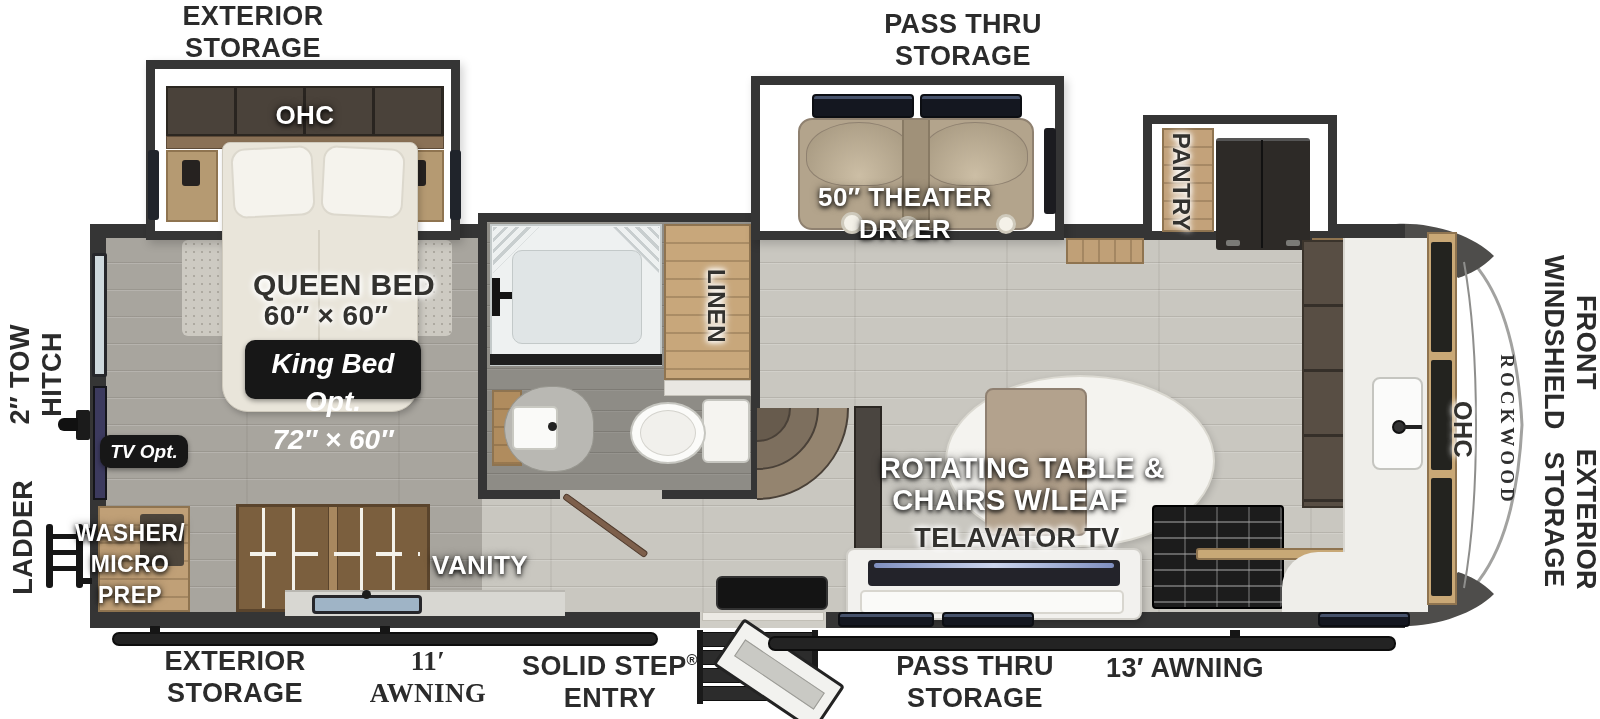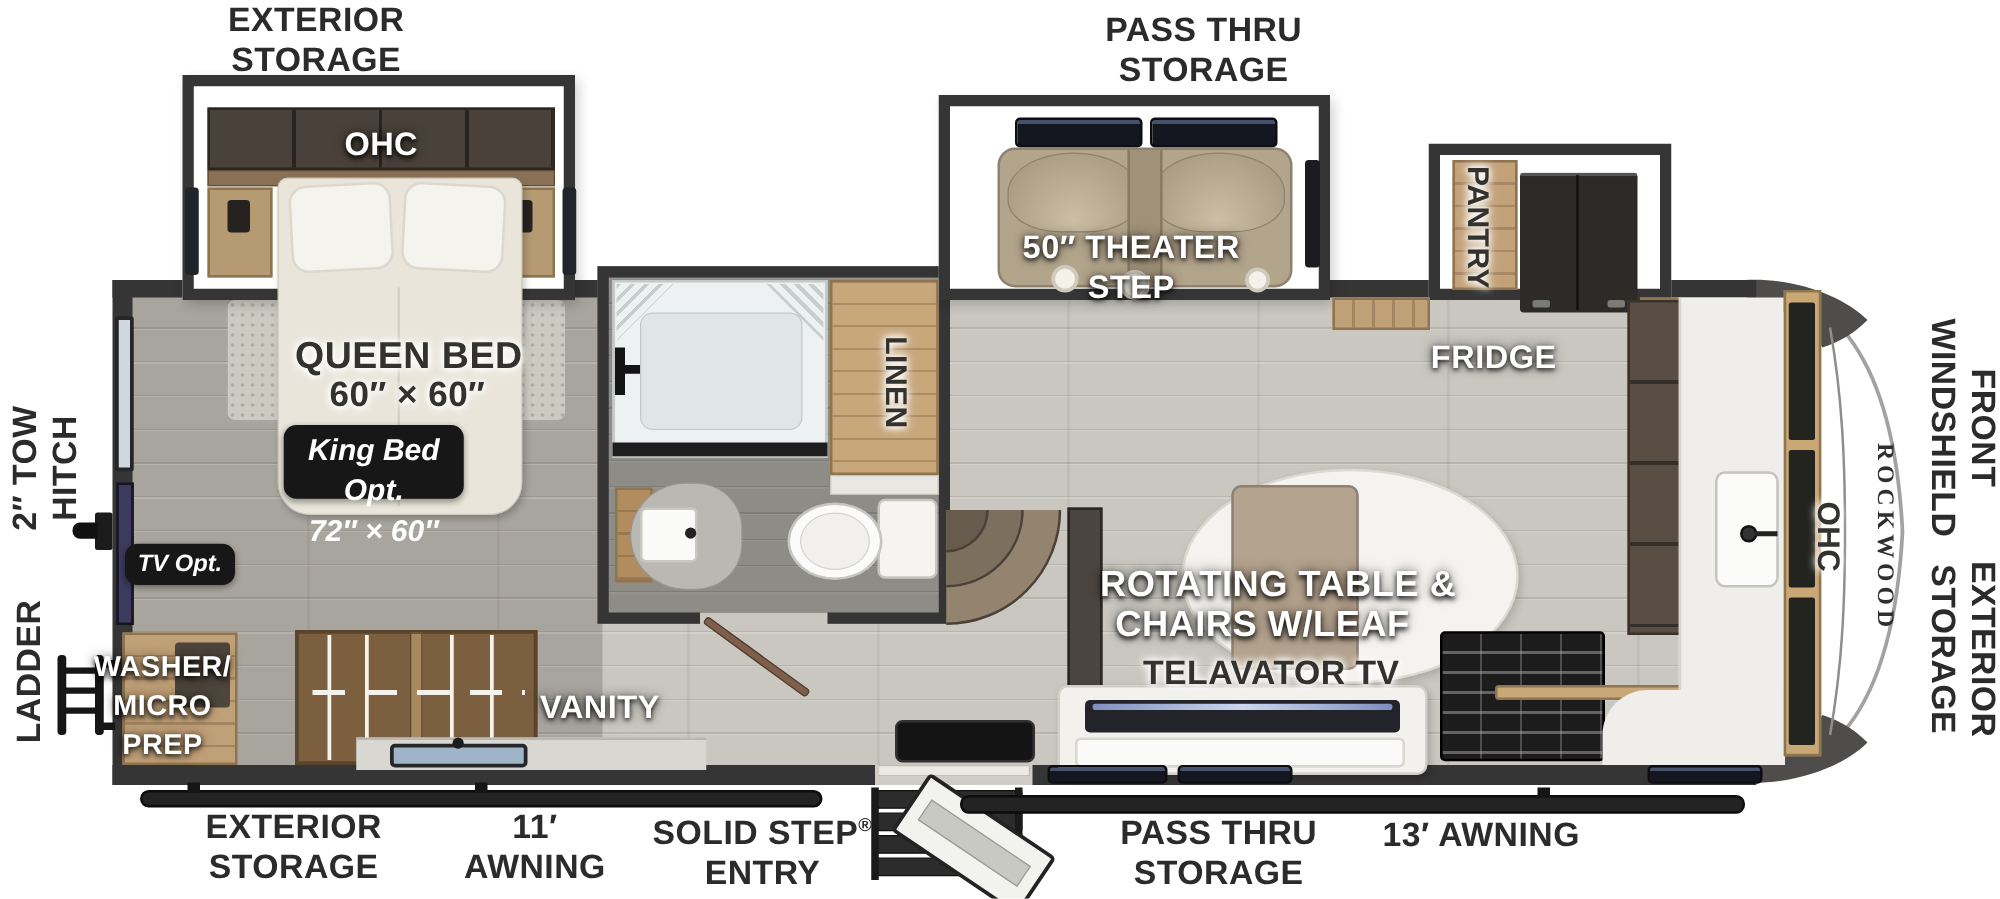--- a/index.html
+++ b/index.html
@@ -196,40 +196,39 @@
   <div class="abs" style="left:58px;top:418px;width:20px;height:13px;background:#111;border-radius:6px 0 0 6px;"></div>
   <div class="abs" style="left:46px;top:524px;width:7px;height:64px;background:#161616;border-radius:3px;"></div>
   <div class="abs" style="left:76px;top:524px;width:7px;height:64px;background:#161616;border-radius:3px;"></div>
   <div class="abs" style="left:52px;top:534px;width:25px;height:5px;background:#161616;"></div>
   <div class="abs" style="left:52px;top:550px;width:25px;height:5px;background:#161616;"></div>
   <div class="abs" style="left:52px;top:566px;width:25px;height:5px;background:#161616;"></div>
   <div class="abs" style="left:82px;top:528px;width:10px;height:6px;background:#161616;"></div>
   <div class="abs" style="left:82px;top:578px;width:10px;height:6px;background:#161616;"></div>
 
   <div class="lbl-w" style="left:245px;top:100px;width:120px;">OHC</div>
-  <div class="lbl-d" style="left:219px;top:268px;width:216px;font-size:30px;">QUEEN BED</div>
+  <div class="lbl-d" style="left:236px;top:268px;width:216px;font-size:30px;">QUEEN BED</div>
   <div class="lbl-d" style="left:218px;top:300px;width:216px;font-size:28px;">60″ × 60″</div>
-  <div class="badge" style="left:227px;top:340px;width:144px;height:59px;font-size:24px;line-height:1.35;padding-top:5px;box-sizing:border-box;">
+  <div class="badge" style="left:245px;top:340px;width:176px;height:59px;font-size:28px;line-height:1.35;padding-top:5px;box-sizing:border-box;">
     <div>King Bed Opt.</div>
     <div>72″ × 60″</div>
   </div>
   <div class="badge" style="left:100px;top:435px;width:88px;height:33px;font-size:19px;line-height:33px;">
     <span>TV Opt.</span>
   </div>
   <div class="lbl-w" style="left:60px;top:518px;width:140px;font-size:23px;line-height:1.35;">
     <div>WASHER/</div>
     <div>MICRO</div>
     <div>PREP</div>
   </div>
   <div class="lbl-w" style="left:380px;top:550px;width:200px;">VANITY</div>
   <div class="lbl-d rot90" style="left:661px;top:292px;width:110px;font-size:24px;">LINEN</div>
   <div class="lbl-w" style="left:805px;top:182px;width:200px;">50″ THEATER</div>
-  <div class="lbl-w" style="left:805px;top:214px;width:200px;">STEP</div>
+  <div class="lbl-w" style="left:805px;top:214px;width:200px;">DRYER</div>
   <div class="lbl-d rot90" style="left:1121px;top:168px;width:120px;font-size:24px;">PANTRY</div>
-  <div class="lbl-w" style="left:1095px;top:270px;width:200px;">FRIDGE</div>
   <div class="lbl-w" style="left:880px;top:452px;width:260px;font-size:29px;">ROTATING TABLE &amp;</div>
   <div class="lbl-w" style="left:880px;top:484px;width:260px;font-size:29px;">CHAIRS W/LEAF</div>
   <div class="lbl-d" style="left:912px;top:523px;width:210px;font-size:27px;">TELAVATOR TV</div>
   <div class="lbl-d rot90" style="left:1424px;top:415px;width:76px;font-size:25px;">OHC</div>
   <div class="lbl-d rot90 serif" style="left:1431px;top:419px;width:152px;font-size:19px;letter-spacing:4px;text-shadow:none;color:#2f2f2f;">ROCKWOOD</div>
 
   <div class="lbl-out" style="left:153px;top:0px;width:200px;">
     <div>EXTERIOR</div>
     <div>STORAGE</div>
   </div>
@@ -247,21 +246,21 @@
     <div>WINDSHIELD</div>
   </div>
   <div class="lbl-out rot90" style="left:1490px;top:487px;width:160px;">
     <div>EXTERIOR</div>
     <div>STORAGE</div>
   </div>
   <div class="lbl-out" style="left:135px;top:645px;width:200px;">
     <div>EXTERIOR</div>
     <div>STORAGE</div>
   </div>
-  <div class="lbl-out" style="left:328px;top:645px;width:200px;">
+  <div class="lbl-out" style="left:328px;top:645px;width:200px;font-family:Liberation Serif, serif;">
     <div>11′</div>
     <div>AWNING</div>
   </div>
   <div class="lbl-out" style="left:510px;top:650px;width:200px;">
     <div><span>SOLID STEP</span><sup>®</sup></div>
     <div>ENTRY</div>
   </div>
   <div class="lbl-out" style="left:875px;top:650px;width:200px;">
     <div>PASS THRU</div>
     <div>STORAGE</div>

